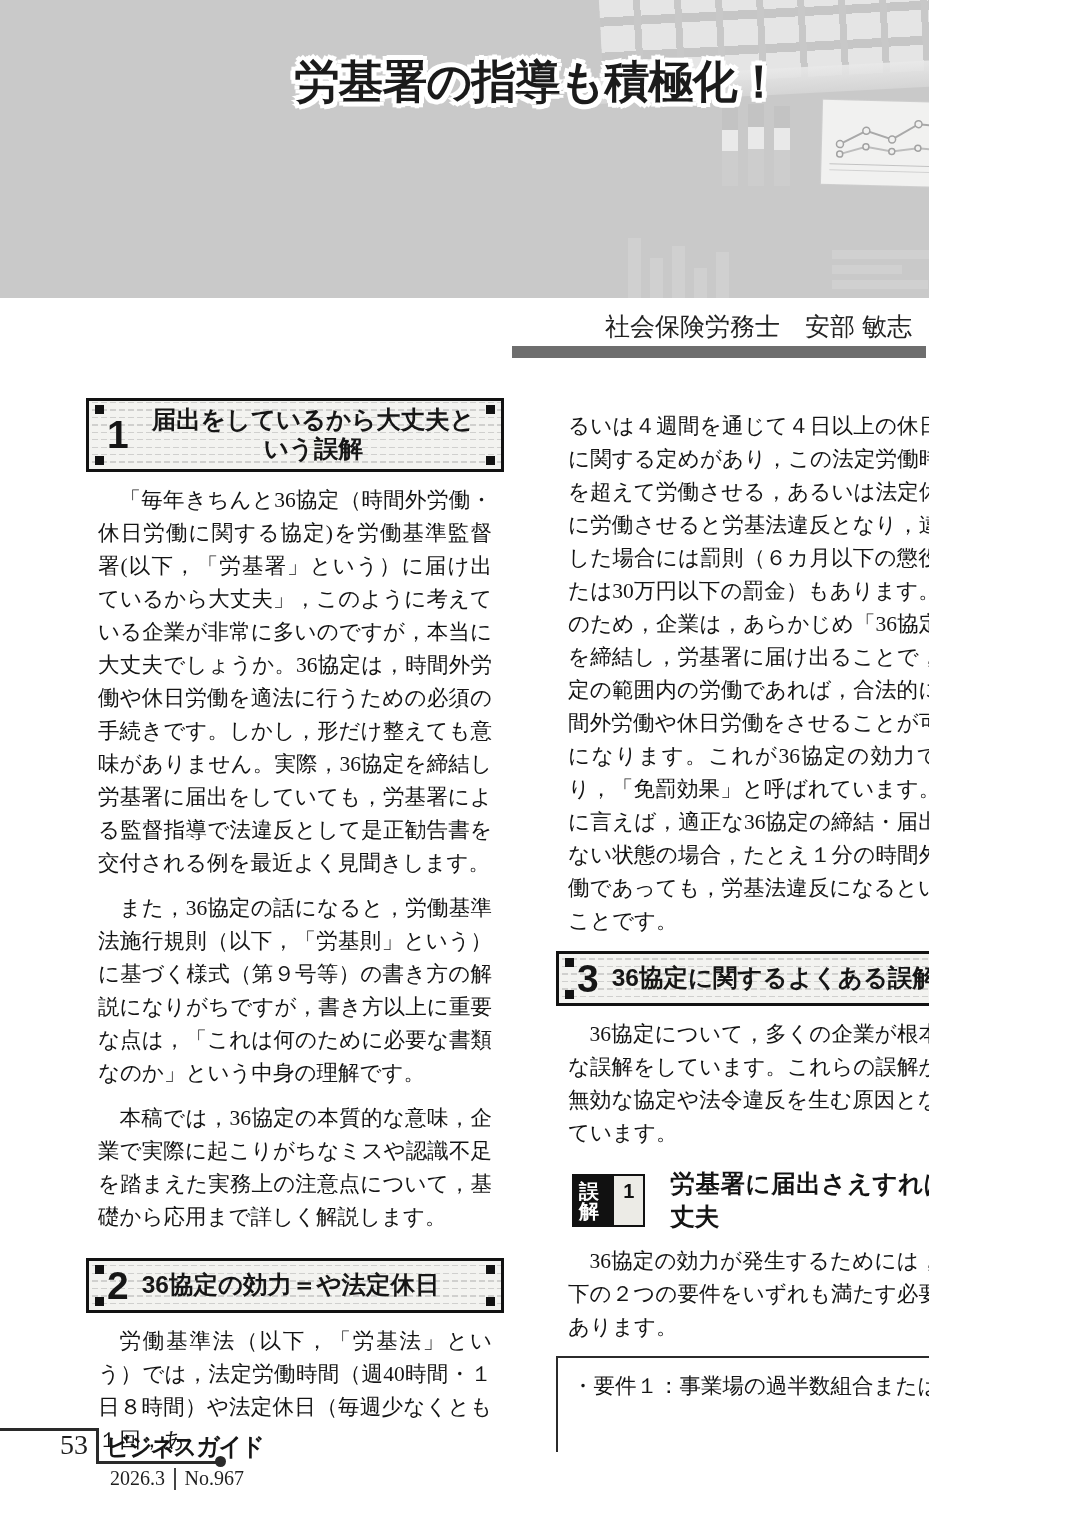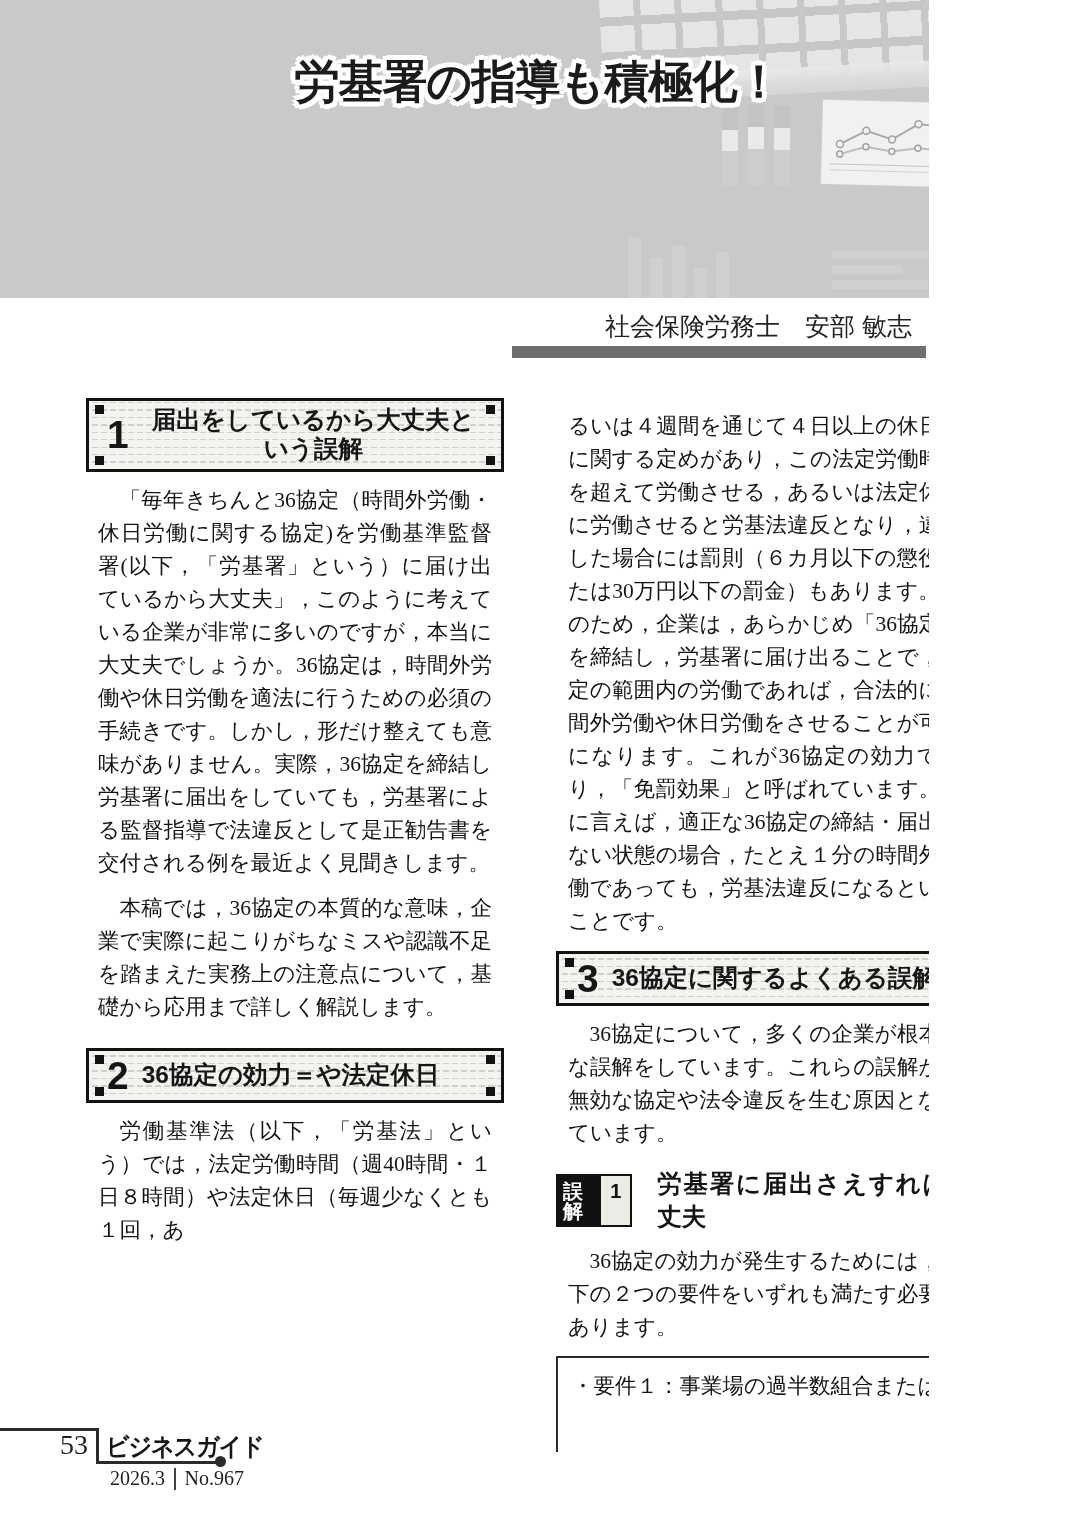--- a/index.html
+++ b/index.html
@@ -75,21 +75,21 @@
   .sec-box .sq{position:absolute;width:9px;height:9px;background:#121212;}
   .sq.tl{top:4px;left:6px;} .sq.tr{top:4px;right:6px;}
   .sq.bl{bottom:4px;left:6px;} .sq.br{bottom:4px;right:6px;}
   .sec-num{font-size:39px;font-weight:900;line-height:1;color:#161616;}
   .sec-title{font-size:24.5px;font-weight:900;line-height:1.18;color:#161616;text-align:center;}
   .sec-1{margin-bottom:8px;}
   .sec-2{margin-top:24px;margin-bottom:10px;}
   .sec-3{margin-top:13px;margin-bottom:9px;}
 
   
-  .mis-head{display:flex;align-items:center;gap:25px;margin:17px 0 9px 0;
+  .mis-head{display:flex;align-items:center;gap:25px;margin:17px 0 9px 16px;
        font-family:"Liberation Sans","DejaVu Sans",sans-serif;text-indent:0;}
   .mis-badge-wrap{display:inline-flex;border:2px solid #111;font-weight:900;font-size:20px;line-height:1;}
   .mis-badge{background:#111;color:#fff;padding:5px 5px 4px;}
   .mis-badge-num{background:#ecebe6;color:#111;padding:5px 9px 4px;}
   .mis-title{font-weight:900;font-size:24.5px;color:#141414;}
 
   
   .req-box{border:2.5px solid #2b2b2b;border-bottom:none;margin-top:11px;
        padding:12px 10px 0 14px;height:82px;overflow:hidden;box-sizing:content-box;}
   .req-line2{margin-left:5em;}
@@ -169,20 +169,21 @@
   <div class="col col-left">
     <div class="sec-box sec-1">
       <span class="sq tl"></span>
       <span class="sq tr"></span>
       <span class="sq bl"></span>
       <span class="sq br"></span>
       <span class="sec-num">1</span>
       <span class="sec-title">届出をしているから大丈夫という誤解</span>
     </div>
     <p class="para">「毎年きちんと36協定（時間外労働・休日労働に関する協定)を労働基準監督署(以下，「労基署」という）に届け出ているから大丈夫」，このように考えている企業が非常に多いのですが，本当に大丈夫でしょうか。36協定は，時間外労働や休日労働を適法に行うための必須の手続きです。しかし，形だけ整えても意味がありません。実際，36協定を締結し労基署に届出をしていても，労基署による監督指導で法違反として是正勧告書を交付される例を最近よく見聞きします。</p>
+    <p class="para">また，36協定の話になると，労働基準法施行規則（以下，「労基則」という）に基づく様式（第９号等）の書き方の解説になりがちですが，書き方以上に重要な点は，「これは何のために必要な書類なのか」という中身の理解です。</p>
     <p class="para">本稿では，36協定の本質的な意味，企業で実際に起こりがちなミスや認識不足を踏まえた実務上の注意点について，基礎から応用まで詳しく解説します。</p>
     <div class="sec-box sec-2">
       <span class="sq tl"></span>
       <span class="sq tr"></span>
       <span class="sq bl"></span>
       <span class="sq br"></span>
       <span class="sec-num">2</span>
       <span class="sec-title">36協定の効力＝や法定休日</span>
     </div>
     <p class="para">労働基準法（以下，「労基法」という）では，法定労働時間（週40時間・１日８時間）や法定休日（毎週少なくとも１回，あ</p>

